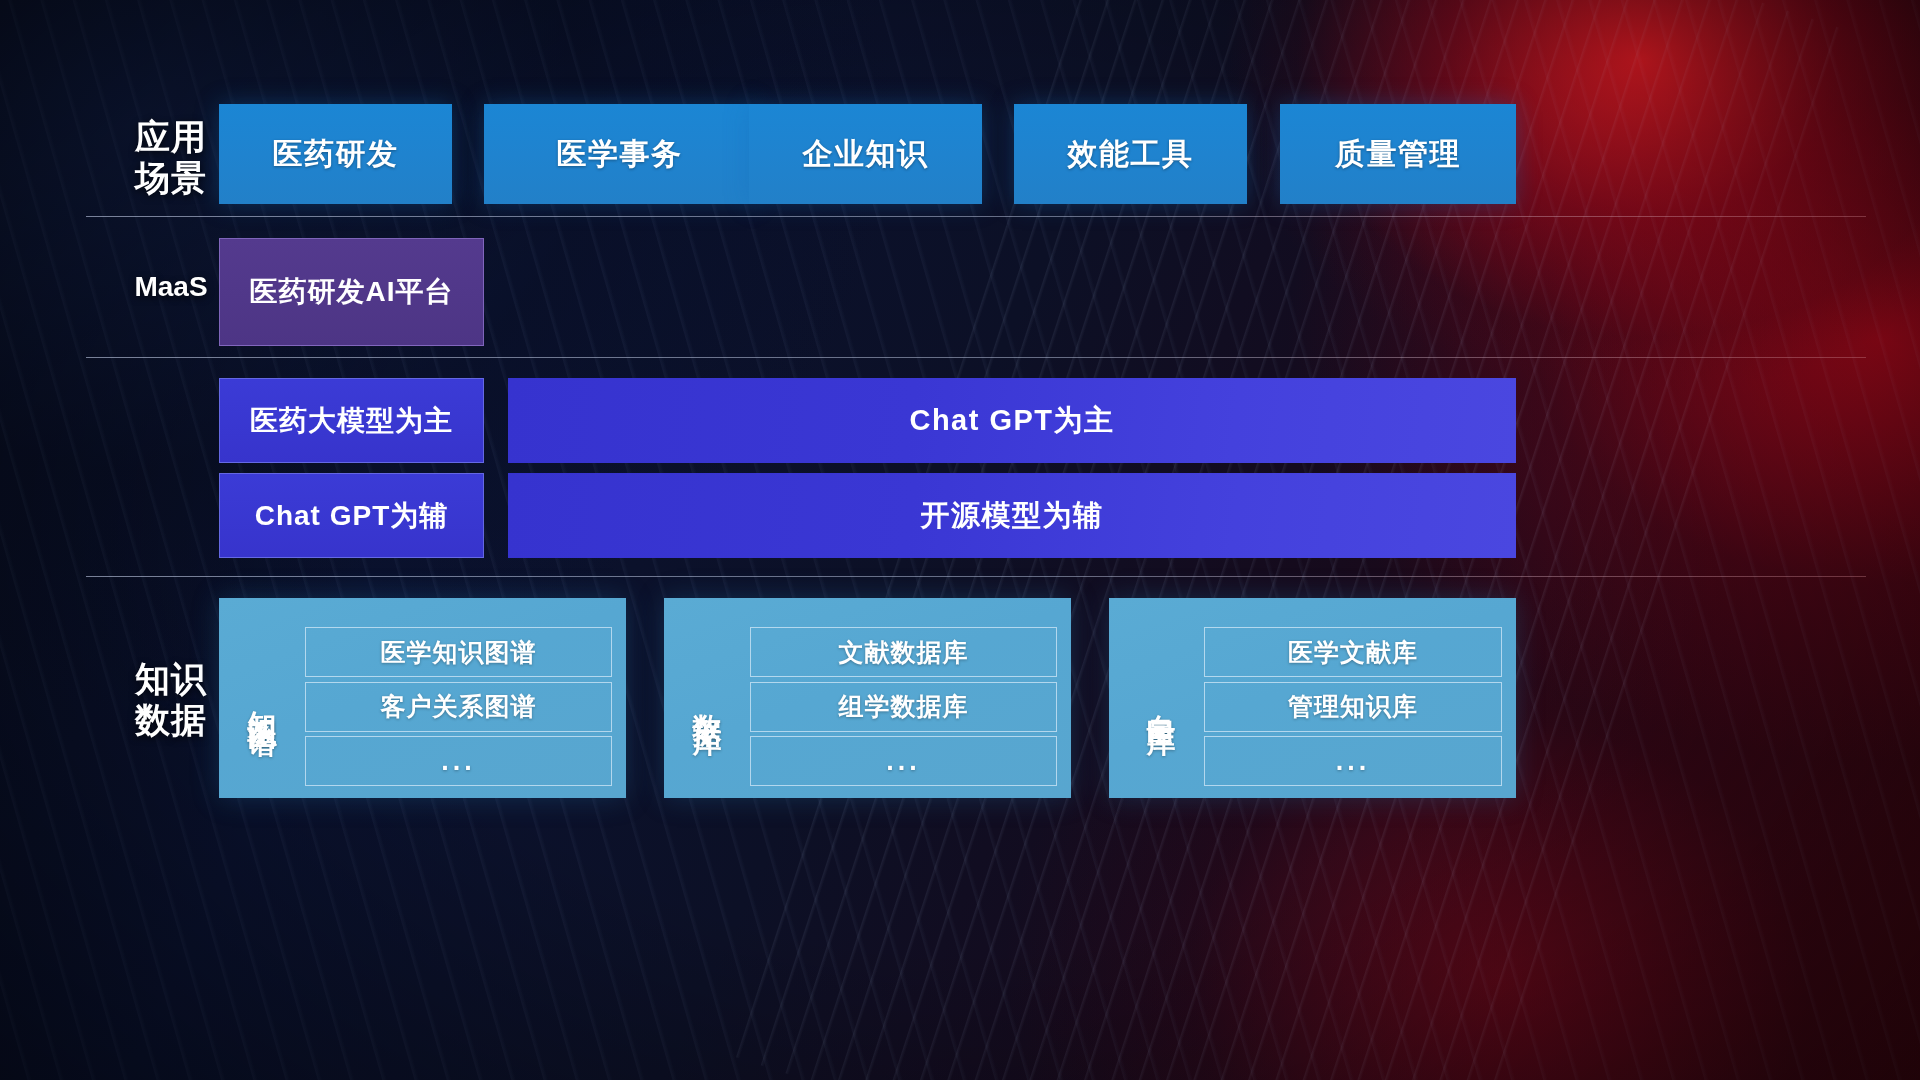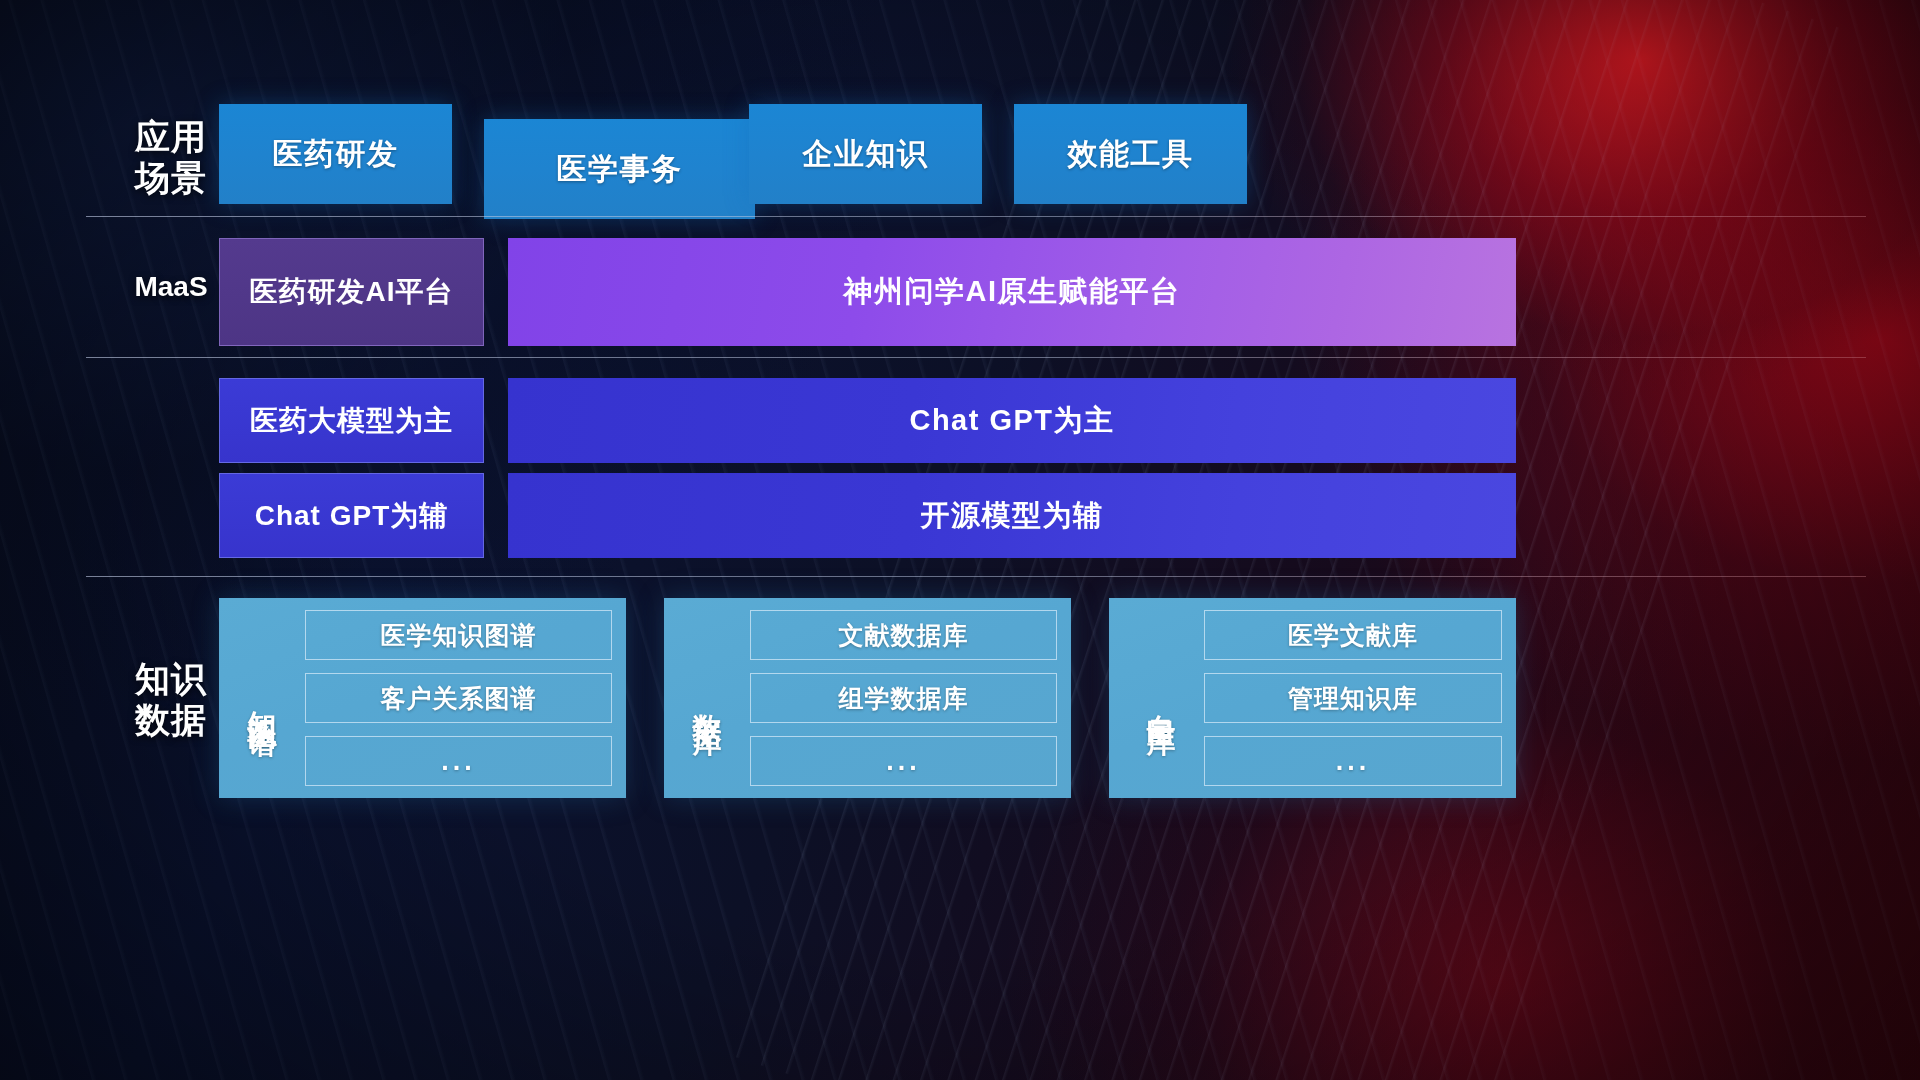--- a/index.html
+++ b/index.html
@@ -114,21 +114,21 @@
     box-shadow: 0 0 26px rgba(40,120,175,.28);
   }
   .kgroup .ktitle {
     width: 62px; flex: 0 0 62px;
     display:flex; align-items:center; justify-content:center;
     color:#fff; font-size: 29px; font-weight: 700;
     writing-mode: vertical-rl; text-orientation: upright;
     letter-spacing: 5px; line-height: 1;
     text-shadow: 0 1px 3px rgba(0,0,0,.3);
   }
-  .kgroup .kitems { flex: 1 1 auto; display:flex; flex-direction: column; justify-content: space-between; padding-left: 12px; }
+  .kgroup .kitems { flex: 1 1 auto; display:flex; flex-direction: column; justify-content: space-between; padding-left: 12px; margin-top: 17px; }
   .kitem {
     height: 50px;
     border: 1px solid rgba(235,245,255,.62);
     display:flex; align-items:center; justify-content:center;
     color:#fff; font-size: 25px; font-weight: 700; letter-spacing: 1px;
     text-shadow: 0 1px 3px rgba(0,0,0,.3);
   }
   .kitem.ellipsis { font-size: 27px; letter-spacing: 4px; }
 </style>
 </head>
@@ -140,31 +140,31 @@
   <div class="vignette"></div>
 
   <div class="rows">
 
     <div class="row" id="row-apps">
       <div class="rowlabel cn" style="top:12px;">
         <div>应用</div>
         <div>场景</div>
       </div>
       <div class="appbox" style="left:203px;  width:233px;">医药研发</div>
-      <div class="appbox" style="left:468px;  width:271px;margin-top:15px;">医学事务</div>
+      <div class="appbox" style="left:468px;  width:271px;">医学事务</div>
       <div class="appbox" style="left:733px;  width:233px;">企业知识</div>
       <div class="appbox" style="left:998px;  width:233px;">效能工具</div>
+      <div class="appbox" style="left:1264px; width:236px;">质量管理</div>
     </div>
 
     <div class="divider" style="top:216px;"></div>
 
     <div class="row" id="row-maas">
       <div class="rowlabel en" style="top:32px;">MaaS</div>
       <div class="maas-left">医药研发AI平台</div>
-      <div class="maas-right">神州问学AI原生赋能平台</div>
     </div>
 
     <div class="divider" style="top:357px;"></div>
 
     <div class="row" id="row-algo">
       <div class="algo-left  algo-r1">医药大模型为主</div>
       <div class="algo-right algo-r1">Chat GPT为主</div>
       <div class="algo-left  algo-r2">Chat GPT为辅</div>
       <div class="algo-right algo-r2">开源模型为辅</div>
     </div>

